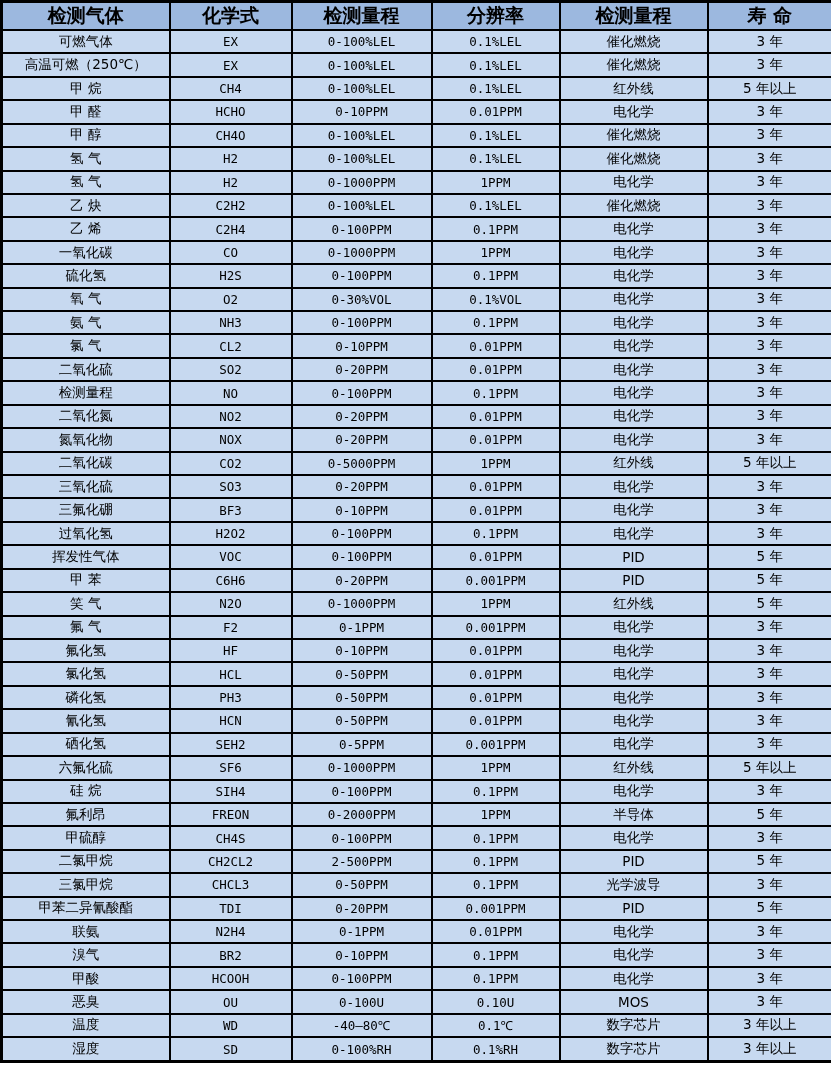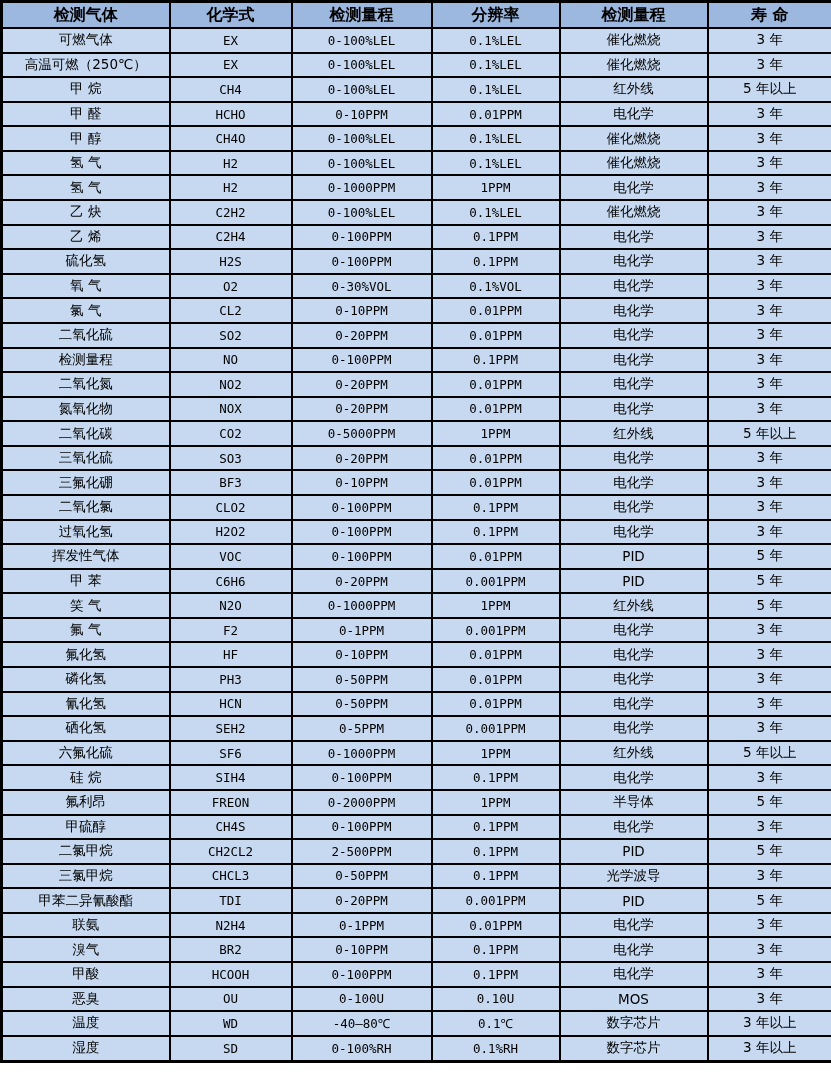--- a/index.html
+++ b/index.html
@@ -23,21 +23,21 @@
     border: 2px solid #000000;
     text-align: center;
     vertical-align: middle;
     padding: 0;
     color: #000000;
     white-space: nowrap;
     overflow: hidden;
   }
   table.gas-table thead th {
     background: #9cb8df;
-    font-size: 16px;
+    font-size: 19px;
     font-weight: bold;
     height: 24px;
   }
   table.gas-table tbody td {
     background: #c7d9f0;
     font-size: 13.5px;
     font-weight: normal;
   }
   table.gas-table tbody td.mono {
     font-family: "DejaVu Sans Mono", "Liberation Mono", monospace;
@@ -133,36 +133,52 @@
       </tr>
       <tr>
         <td>乙 烯</td>
         <td class="mono">C2H4</td>
         <td class="mono">0-100PPM</td>
         <td class="mono">0.1PPM</td>
         <td>电化学</td>
         <td>3 年</td>
       </tr>
       <tr>
+        <td>一氧化碳</td>
+        <td class="mono">CO</td>
+        <td class="mono">0-1000PPM</td>
+        <td class="mono">1PPM</td>
+        <td>电化学</td>
+        <td>3 年</td>
+      </tr>
+      <tr>
         <td>硫化氢</td>
         <td class="mono">H2S</td>
         <td class="mono">0-100PPM</td>
         <td class="mono">0.1PPM</td>
         <td>电化学</td>
         <td>3 年</td>
       </tr>
       <tr>
         <td>氧 气</td>
         <td class="mono">O2</td>
         <td class="mono">0-30%VOL</td>
         <td class="mono">0.1%VOL</td>
         <td>电化学</td>
         <td>3 年</td>
       </tr>
       <tr>
+        <td>氨 气</td>
+        <td class="mono">NH3</td>
+        <td class="mono">0-100PPM</td>
+        <td class="mono">0.1PPM</td>
+        <td>电化学</td>
+        <td>3 年</td>
+      </tr>
+      <tr>
         <td>氯 气</td>
         <td class="mono">CL2</td>
         <td class="mono">0-10PPM</td>
         <td class="mono">0.01PPM</td>
         <td>电化学</td>
         <td>3 年</td>
       </tr>
       <tr>
         <td>二氧化硫</td>
         <td class="mono">SO2</td>
@@ -209,28 +225,20 @@
         <td class="mono">0-20PPM</td>
         <td class="mono">0.01PPM</td>
         <td>电化学</td>
         <td>3 年</td>
       </tr>
       <tr>
         <td>三氟化硼</td>
         <td class="mono">BF3</td>
         <td class="mono">0-10PPM</td>
         <td class="mono">0.01PPM</td>
-        <td>电化学</td>
-        <td>3 年</td>
-      </tr>
-      <tr>
-        <td>二氧化氯</td>
-        <td class="mono">CLO2</td>
-        <td class="mono">0-100PPM</td>
-        <td class="mono">0.1PPM</td>
         <td>电化学</td>
         <td>3 年</td>
       </tr>
       <tr>
         <td>过氧化氢</td>
         <td class="mono">H2O2</td>
         <td class="mono">0-100PPM</td>
         <td class="mono">0.1PPM</td>
         <td>电化学</td>
         <td>3 年</td>
@@ -264,20 +272,28 @@
         <td class="mono">F2</td>
         <td class="mono">0-1PPM</td>
         <td class="mono">0.001PPM</td>
         <td>电化学</td>
         <td>3 年</td>
       </tr>
       <tr>
         <td>氟化氢</td>
         <td class="mono">HF</td>
         <td class="mono">0-10PPM</td>
+        <td class="mono">0.01PPM</td>
+        <td>电化学</td>
+        <td>3 年</td>
+      </tr>
+      <tr>
+        <td>氯化氢</td>
+        <td class="mono">HCL</td>
+        <td class="mono">0-50PPM</td>
         <td class="mono">0.01PPM</td>
         <td>电化学</td>
         <td>3 年</td>
       </tr>
       <tr>
         <td>磷化氢</td>
         <td class="mono">PH3</td>
         <td class="mono">0-50PPM</td>
         <td class="mono">0.01PPM</td>
         <td>电化学</td>

